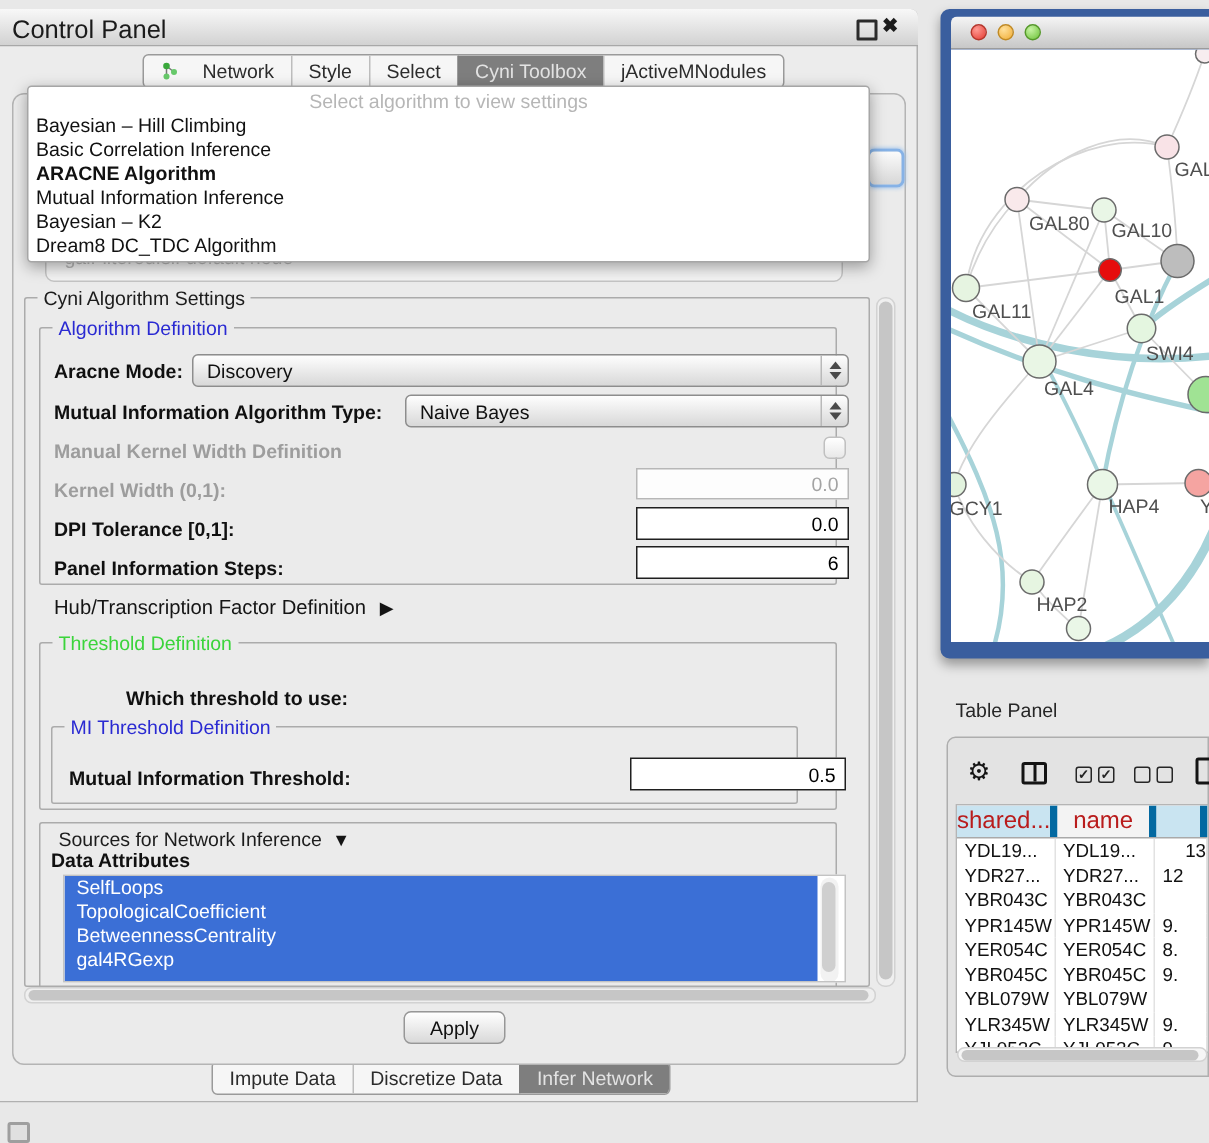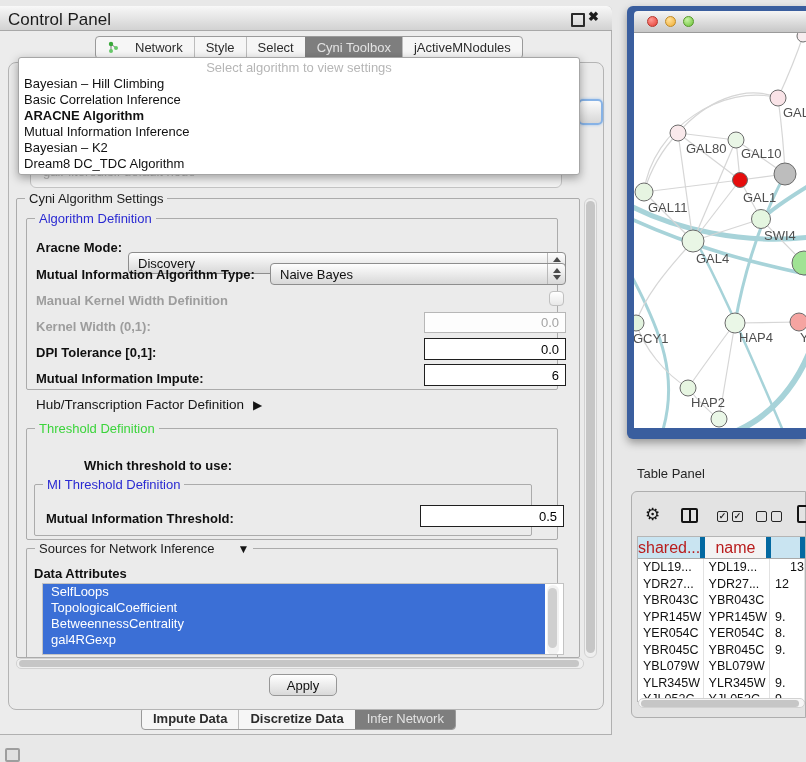--- a/index.html
+++ b/index.html
@@ -16,21 +16,21 @@
   .close-btn{left:588px;top:9px;font-size:13px;font-weight:bold;color:#1b1b1b;}
   
   .tabrow{display:flex;align-items:stretch;background:#f6f6f6;border:1px solid #9a9a9a;
           border-radius:4px;overflow:hidden;height:23px;box-sizing:border-box;}
   .tab{display:flex;align-items:center;gap:15px;padding:0 11px;font-size:13px;color:#2c2c2c;
        border-left:1px solid #bdbdbd;white-space:nowrap;}
   .tab:first-child{border-left:none;}
   .tab.sel{background:#7e7e7e;color:#e3e3e3;border-left-color:#7e7e7e;}
   .top-tabs{left:95px;top:36px;}
   .bottom-tabs{left:141px;top:707px;}
-  .bottom-tabs .tab{font-weight:bold;}
+  .bottom-tabs .tab{font-weight:normal;}
   .bottom-tabs .tab.sel{font-weight:normal;}
   
   .main-panel{left:8px;top:62px;width:596px;height:648px;background:#ebebeb;border:1px solid #b4b4b4;
           border-radius:8px;box-sizing:border-box;z-index:1;}
   
   .popup{left:18px;top:57px;width:562px;height:118px;background:#fff;border:1px solid #a6a6a6;
          border-radius:3px;box-shadow:0 3px 10px rgba(0,0,0,.35);z-index:30;box-sizing:border-box;}
   .popup .ph{height:17px;line-height:17px;text-align:center;color:#b6b6b6;font-size:13px;margin-top:1px;}
   .popup .it{height:16px;line-height:16px;padding-left:5px;font-size:13px;color:#111;}
   .popup .it.bold{font-weight:bold;}
@@ -165,21 +165,21 @@
 
   <div class="a sb-track" style="left:16px;top:658px;width:568px;height:11px;border-radius:5px;">
     <div class="sb-thumb" style="left:2px;top:1px;width:560px;height:7px;"></div>
   </div>
 
   <div class="a group" style="left:26px;top:218px;width:532px;height:172px;">
     <span class="glabel blue">Algorithm Definition</span>
   </div>
 
   <div class="a lbl" style="left:36px;top:240px;">Aracne Mode:</div>
-  <div class="a combo" style="left:128px;top:236px;width:438px;height:22px;margin-top:16px;">
+  <div class="a combo" style="left:128px;top:236px;width:438px;height:22px;">
     <span class="val">Discovery</span>
     <span class="stepper">
         <span class="tri-up"></span>
         <span class="tri-dn"></span>
       </span>
   </div>
 
   <div class="a lbl" style="left:36px;top:267px;">Mutual Information Algorithm Type:</div>
   <div class="a combo" style="left:270px;top:263px;width:296px;height:22px;">
     <span class="val">Naive Bayes</span>
@@ -191,40 +191,40 @@
 
   <div class="a lbl dis" style="left:36px;top:293px;">Manual Kernel Width Definition</div>
   <div class="a checkbox" style="left:549px;top:291px;width:15px;height:15px;"></div>
 
   <div class="a lbl dis" style="left:36px;top:319px;">Kernel Width (0,1):</div>
   <input class="fld dis" style="left: 424px; top: 312px; width: 142px; height: 21px;" readonly="" value="0.0">
 
   <div class="a lbl" style="left:36px;top:345px;">DPI Tolerance [0,1]:</div>
   <input class="fld" style="left: 424px; top: 338px; width: 142px; height: 22px;" readonly="" value="0.0">
 
-  <div class="a lbl" style="left:36px;top:371px;">Mutual Information Impute:</div>
+  <div class="a lbl" style="left:36px;top:371px;">Panel Information Steps:</div>
   <input class="fld" style="left: 424px; top: 364px; width: 142px; height: 22px;" readonly="" value="6">
 
   <div class="a" style="left:36px;top:397px;font-size:13.5px;color:#151515;z-index:3;display:flex;gap:9px;align-items:center;">
     <span>Hub/Transcription Factor Definition</span>
     <span class="arrow">▶</span>
   </div>
 
   <div class="a group" style="left:26px;top:428px;width:532px;height:112px;">
     <span class="glabel green">Threshold Definition</span>
   </div>
   <div class="a lbl" style="left:84px;top:458px;">Which threshold to use:</div>
   <div class="a group" style="left:34px;top:484px;width:498px;height:52px;">
     <span class="glabel blue">MI Threshold Definition</span>
   </div>
   <div class="a lbl" style="left:46px;top:511px;">Mutual Information Threshold:</div>
   <input class="fld" style="left: 420px; top: 505px; width: 144px; height: 22px;" readonly="" value="0.5">
 
   <div class="a group" style="left:26px;top:548px;width:532px;height:112px;border-bottom:none;">
-    <span class="glabel" style="display:flex;gap:23px;align-items:center;">
+    <span class="glabel" style="display:flex;gap:7px;align-items:center;margin-top:11px;">
       <span>Sources for Network Inference</span>
       <span class="arrow">▼</span>
     </span>
   </div>
   <div class="a lbl" style="left:34px;top:566px;">Data Attributes</div>
 
   <div class="a attr-list" style="left:42px;top:583px;width:522px;height:72px;">
     <div class="attr-sel"></div>
     <div class="attr-item">SelfLoops</div>
     <div class="attr-item">TopologicalCoefficient</div>

